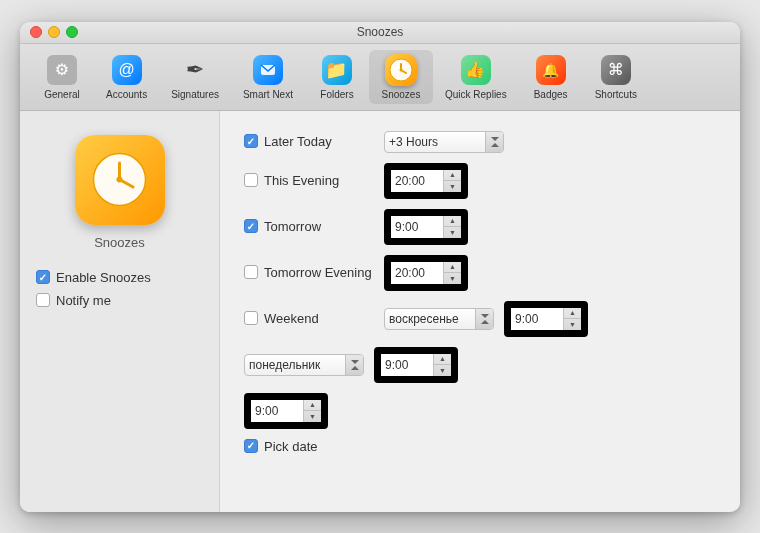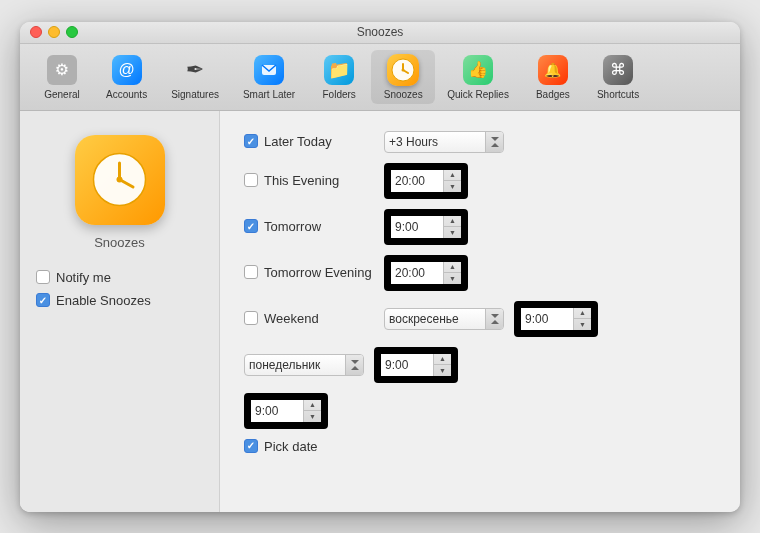--- a/index.html
+++ b/index.html
@@ -339,21 +339,21 @@
 
     <div class="toolbar-item">
       <div class="toolbar-icon">
         <div style="width:30px;height:30px;background:linear-gradient(135deg,#4db8ff,#0077ff);border-radius:8px;display:flex;align-items:center;justify-content:center;">
           <svg width="18" height="18" viewBox="0 0 18 18" fill="white">
             <rect x="2" y="4" width="14" height="10" rx="2" fill="white" opacity="0.9"></rect>
             <polyline points="2,4 9,10 16,4" stroke="#0077ff" stroke-width="1.5" fill="none"></polyline>
           </svg>
         </div>
       </div>
-      <span class="toolbar-label">Smart Later</span>
+      <span class="toolbar-label">Smart Next</span>
     </div>
 
     <div class="toolbar-item">
       <div class="toolbar-icon">
         <div style="width:30px;height:30px;background:linear-gradient(135deg,#5bc8f5,#0099dd);border-radius:8px;display:flex;align-items:center;justify-content:center;color:white;font-size:18px;">📁</div>
       </div>
       <span class="toolbar-label">Folders</span>
     </div>
 
     <div class="toolbar-item active">
@@ -401,26 +401,26 @@
           <circle cx="32.5" cy="32.5" r="26" fill="white" opacity="0.95"></circle>
           <circle cx="32.5" cy="32.5" r="26" stroke="#e8a000" stroke-width="1.5"></circle>
           <line x1="32.5" y1="32.5" x2="32.5" y2="16" stroke="#e8a000" stroke-width="3" stroke-linecap="round"></line>
           <line x1="32.5" y1="32.5" x2="46" y2="40" stroke="#e8a000" stroke-width="3" stroke-linecap="round"></line>
           <circle cx="32.5" cy="32.5" r="3" fill="#e8a000"></circle>
         </svg>
       </div>
       <span class="app-icon-label">Snoozes</span>
 
       <div class="sidebar-option">
+        <div class="checkbox checked"></div>
+        <label>Enable Snoozes</label>
+      </div>
+      <div class="sidebar-option">
         <div class="checkbox"></div>
         <label>Notify me</label>
-      </div>
-      <div class="sidebar-option">
-        <div class="checkbox checked"></div>
-        <label>Enable Snoozes</label>
       </div>
     </div>
 
     <div class="main-panel">
 
       <div class="snooze-row">
         <div class="snooze-label">
           <div class="checkbox checked"></div>
           <span>Later Today</span>
         </div>
@@ -473,21 +473,21 @@
             <div class="stepper-btn">▼</div>
           </div>
         </div>
       </div>
 
       <div class="snooze-row">
         <div class="snooze-label">
           <div class="checkbox"></div>
           <span>Weekend</span>
         </div>
-        <div class="select-field" style="width:120px;">
+        <div class="select-field" style="width:110px;">
           <span class="select-field-text">воскресенье</span>
           <div class="select-field-arrow">
             <div style="width:0;height:0;border-left:4px solid transparent;border-right:4px solid transparent;border-top:4px solid #666;margin-bottom:2px;"></div>
             <div style="width:0;height:0;border-left:4px solid transparent;border-right:4px solid transparent;border-bottom:4px solid #666;"></div>
           </div>
         </div>
         <div class="time-field-group">
           <input type="text" class="time-field-input" value="9:00" style="">
           <div class="time-field-stepper">
             <div class="stepper-btn">▲</div>

